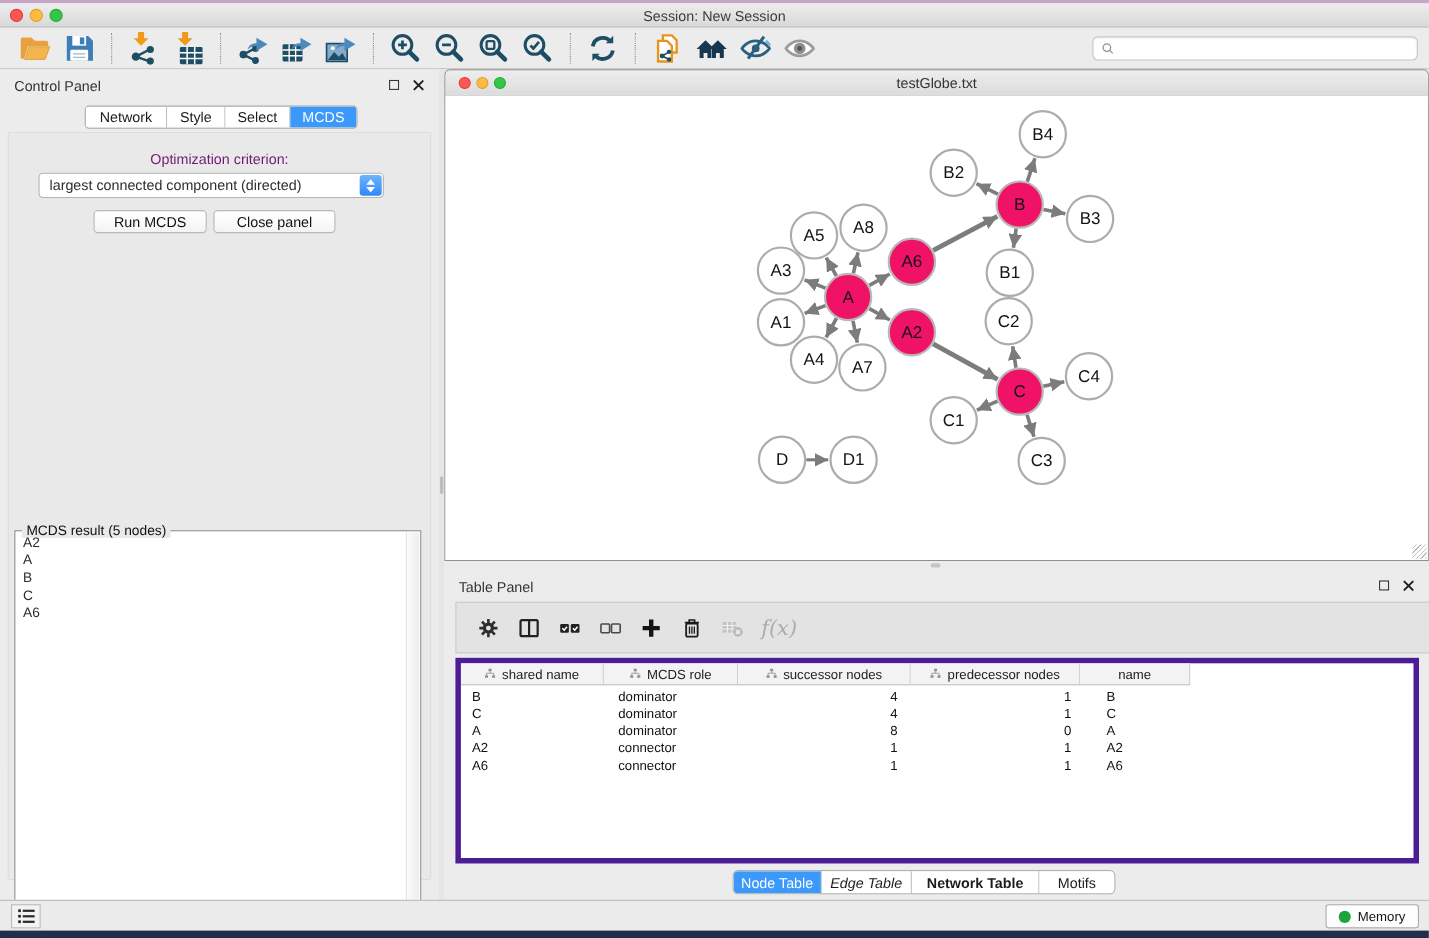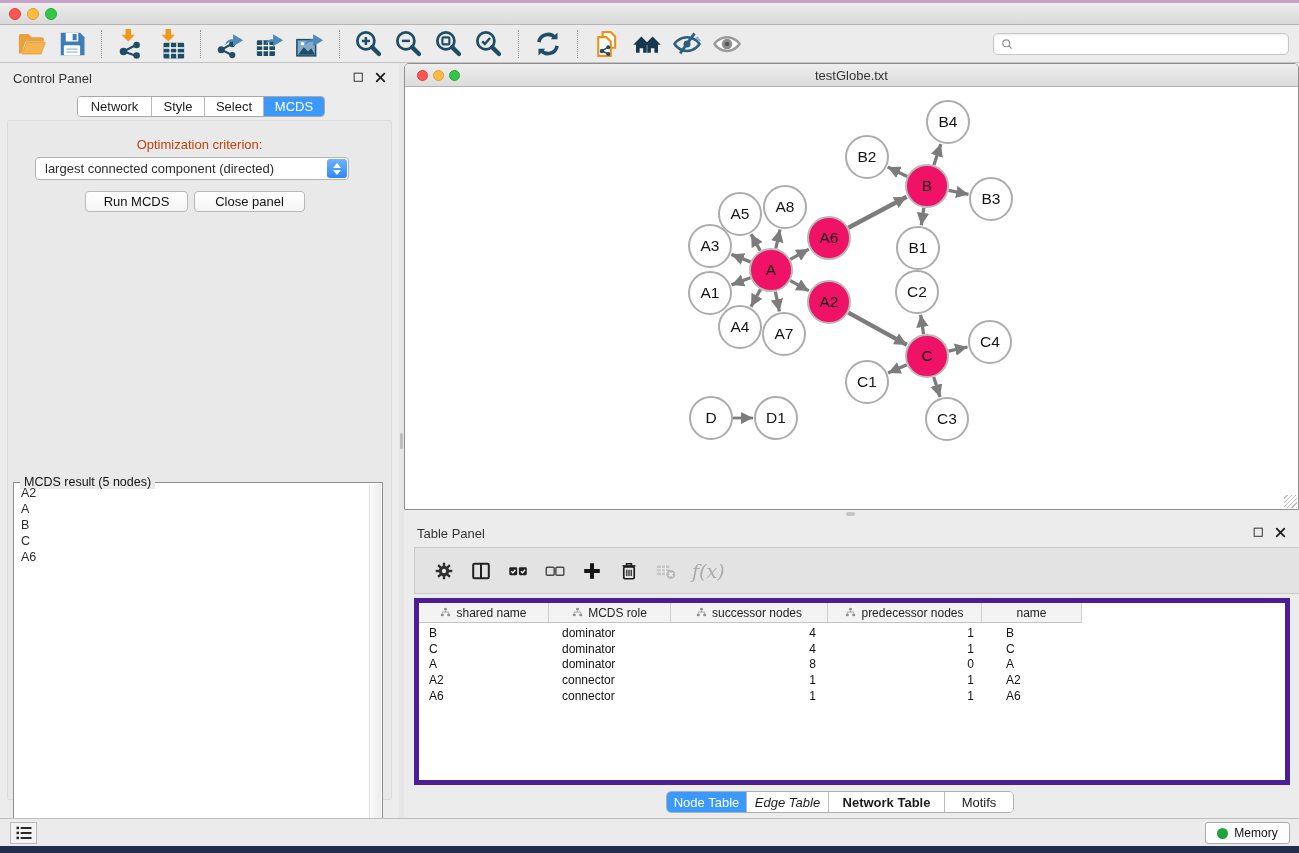--- a/index.html
+++ b/index.html
@@ -32,21 +32,21 @@
   .panel-title { position:absolute; left:13px; top:8px; font-size:13px; color:#333; }
   .panel-btns { position:absolute; right:12px; top:8px; display:flex; gap:9px; }
   .panel-btns span { display:inline-flex; width:13px; height:13px; }
 
   #cp-tabs { position:absolute; left:77px; top:33px; height:21px; display:flex; border:1px solid #A8A8A8; border-radius:4px; overflow:hidden; background:#fff; }
   .cp-tab { height:100%; display:flex; align-items:center; justify-content:center; font-size:13px; color:#1c1c1c; background:#fff; border-right:1px solid #B9B9B9; cursor:default; }
   .cp-tab:last-child { border-right:none; }
   .cp-tab.active { background:#3B99FC; color:#fff; }
 
   #cp-inset { position:absolute; left:7px; top:57px; width:385px; height:680px; background:#E9E9E9; border:1px solid #DCDCDC; border-radius:2px; }
-  #opt-label { position:absolute; left:0; top:74px; width:100%; text-align:center; font-size:13px; color:#c2410c; }
+  #opt-label { position:absolute; left:0; top:74px; width:100%; text-align:center; font-size:13px; color:#701a75; }
   #opt-dropdown { position:absolute; left:35px; top:94px; width:314px; height:23px; background:#fff; border:1px solid #B4B4B4; border-radius:4px; display:flex; align-items:center; font-size:13px; padding-left:9px; }
   #opt-dropdown .stepper { position:absolute; right:1px; top:1px; width:20px; height:19px; border-radius:3px; background:linear-gradient(#6FB5FD,#2F87F9); display:flex; align-items:center; justify-content:center; }
   .btn { position:absolute; height:21px; background:linear-gradient(#FFFFFF,#F4F4F4); border:1px solid #B9B9B9; border-radius:4px; font-size:13px; color:#111; display:flex; align-items:center; justify-content:center; }
   #btn-run { left:85px; top:128px; width:103px; }
   #btn-close { left:194px; top:128px; width:111px; }
 
   #result-box { position:absolute; left:13px; top:391px; width:370px; height:341px; border:1px solid #8E8E8E; background:#fff;margin-top:28px; }
   #result-legend { position:absolute; left:6px; top:-8px; background:#E9E9E9; padding:0 4px; font-size:12.5px; color:#111; }
   #result-list { position:absolute; left:1px; top:2px; right:14px; bottom:1px; font-size:12.5px; }
   .result-item { padding:1.5px 0 1.5px 6px; line-height:13px; }
@@ -97,20 +97,21 @@
 </style>
 </head>
 <body>
 
 <div class="abs" id="desktop-top"></div>
 
 <div class="abs" id="titlebar">
   <span class="tl red" style="left:9px"></span>
   <span class="tl yellow" style="left:27px"></span>
   <span class="tl green" style="left:45px"></span>
+  <div class="title">Session: New Session</div>
 </div>
 
 <div class="abs" id="toolbar">
 
   <span class="tbtn">
       <span style="display:inline-flex">
         <svg width="30" height="30" viewBox="0 0 24 24">
           <path d="M1.5 19.5V5.5A1.5 1.5 0 0 1 3 4h6.2l2.5 2.5H20A1.5 1.5 0 0 1 21.5 8v2.2H6.8L3.8 19.5z" fill="#E9A13E"></path>
           <path d="M4.2 20 7.4 10.8h15.3L19.2 20z" fill="#F4B54E" stroke="#D78F25" stroke-width=".5"></path>
         </svg>

